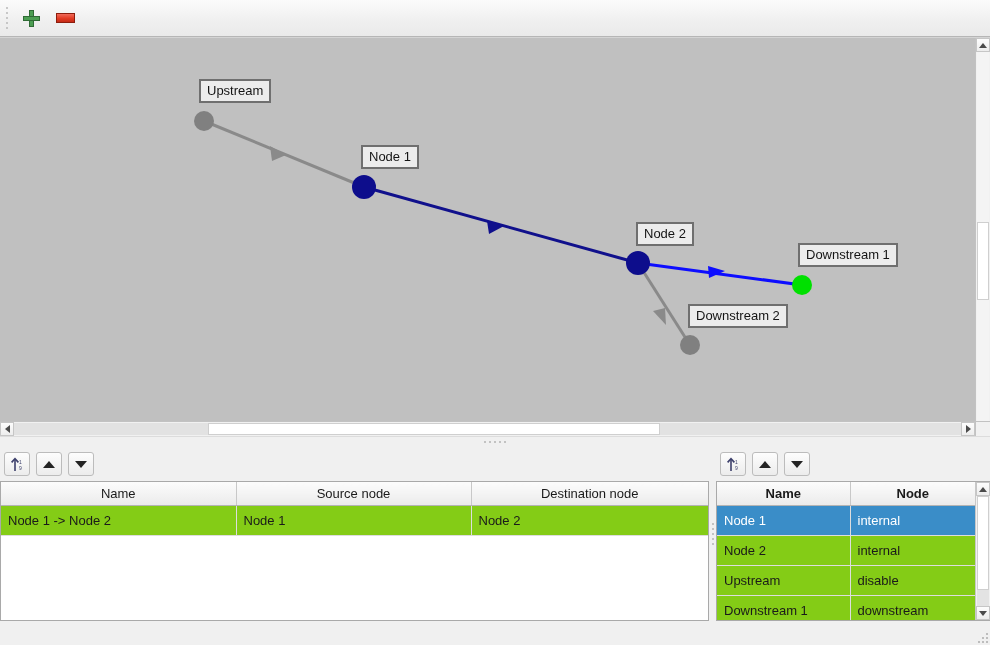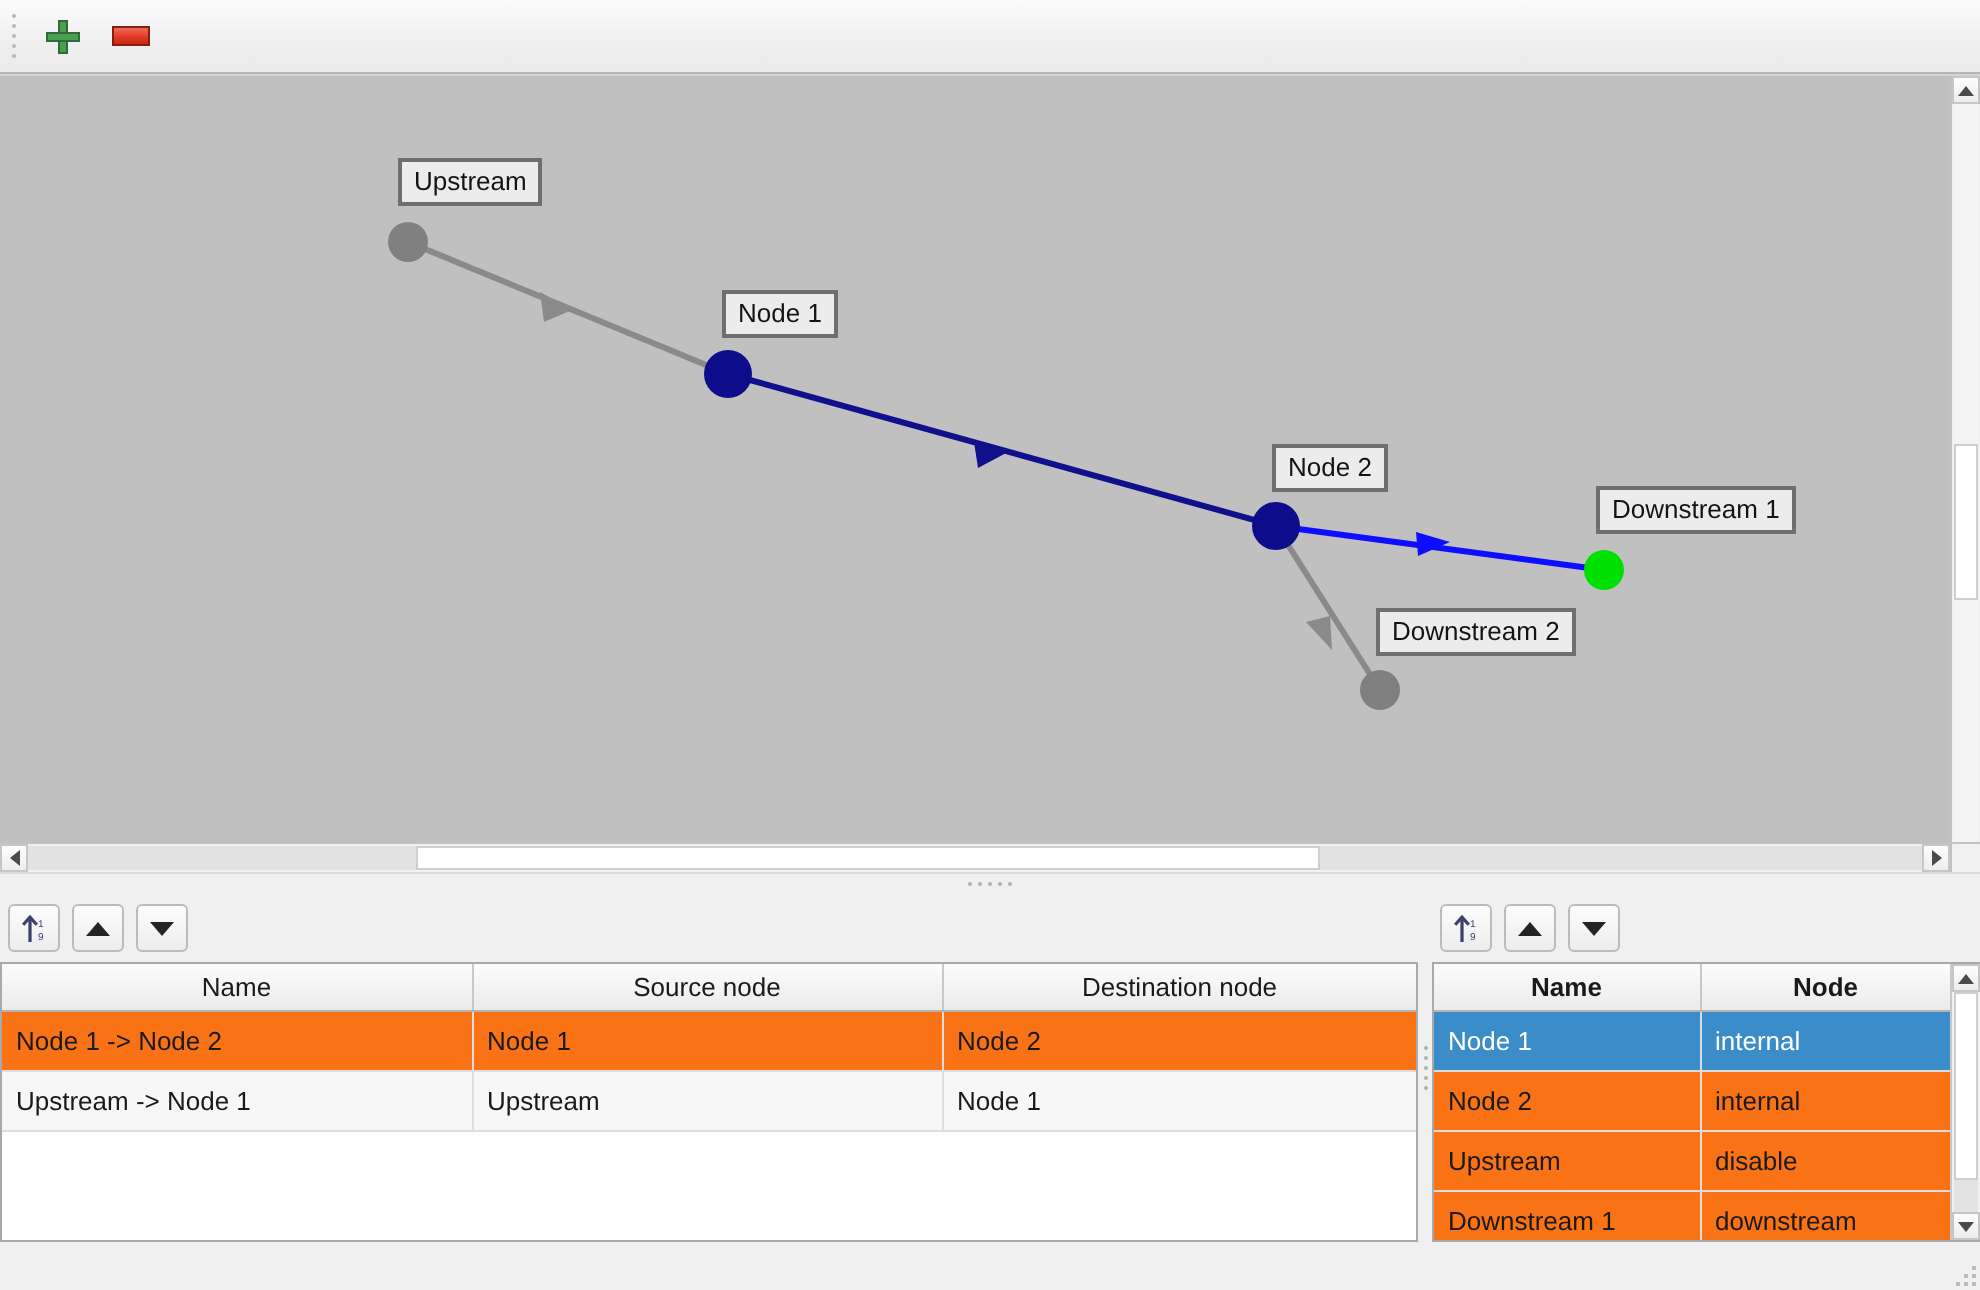--- a/index.html
+++ b/index.html
@@ -343,21 +343,21 @@
     border-right: 1px solid #dddddd;
     border-bottom: 1px solid #dddddd;
     padding: 0 7px;
     color: #1a1a1a;
     white-space: nowrap;
     overflow: hidden;
     text-overflow: ellipsis;
     box-sizing: border-box;
   }
   table.grid td:last-child { border-right: none; }
-  table.grid tr.odd td { background: #f97316; margin-top: 16px; }
+  table.grid tr.odd td { background: #84cc16; margin-top: 16px; }
   table.grid tr.even td { background: #f7f7f7; }
   table.grid tr.selected td { background: #3a8dc8; color: #ffffff; }
 
   .tbl-vscroll {
     width: 15px;
     min-width: 15px;
     position: relative;
     background: #f1f1f1;
     border-left: 1px solid #c8c8c8;
     box-sizing: border-box;
@@ -551,25 +551,20 @@
                 <th>Name</th>
                 <th>Source node</th>
                 <th>Destination node</th>
               </tr>
             </thead>
             <tbody>
               <tr class="odd">
                 <td>Node 1 -&gt; Node 2</td>
                 <td>Node 1</td>
                 <td>Node 2</td>
-              </tr>
-              <tr class="even">
-                <td>Upstream -&gt; Node 1</td>
-                <td>Upstream</td>
-                <td>Node 1</td>
               </tr>
 
             </tbody>
           </table>
         </div>
       </div>
     </div>
 
     <div class="splitter-v">
       <span class="dots">

